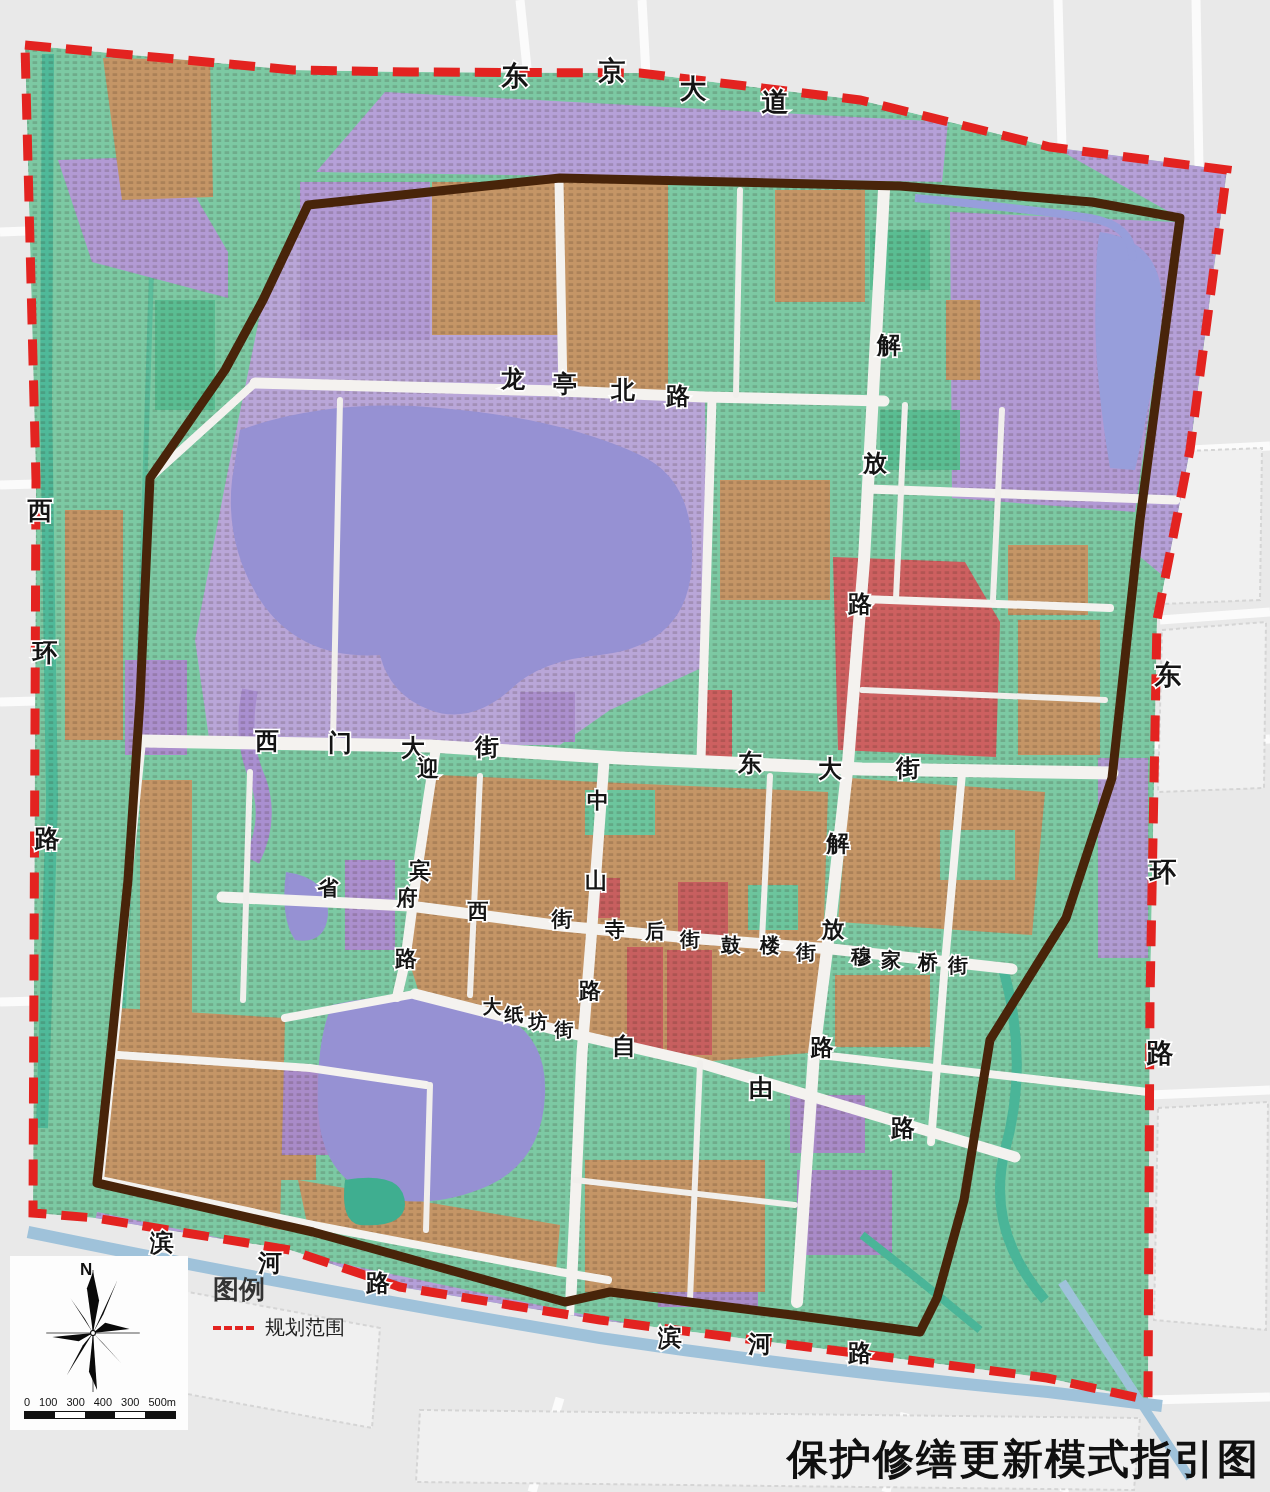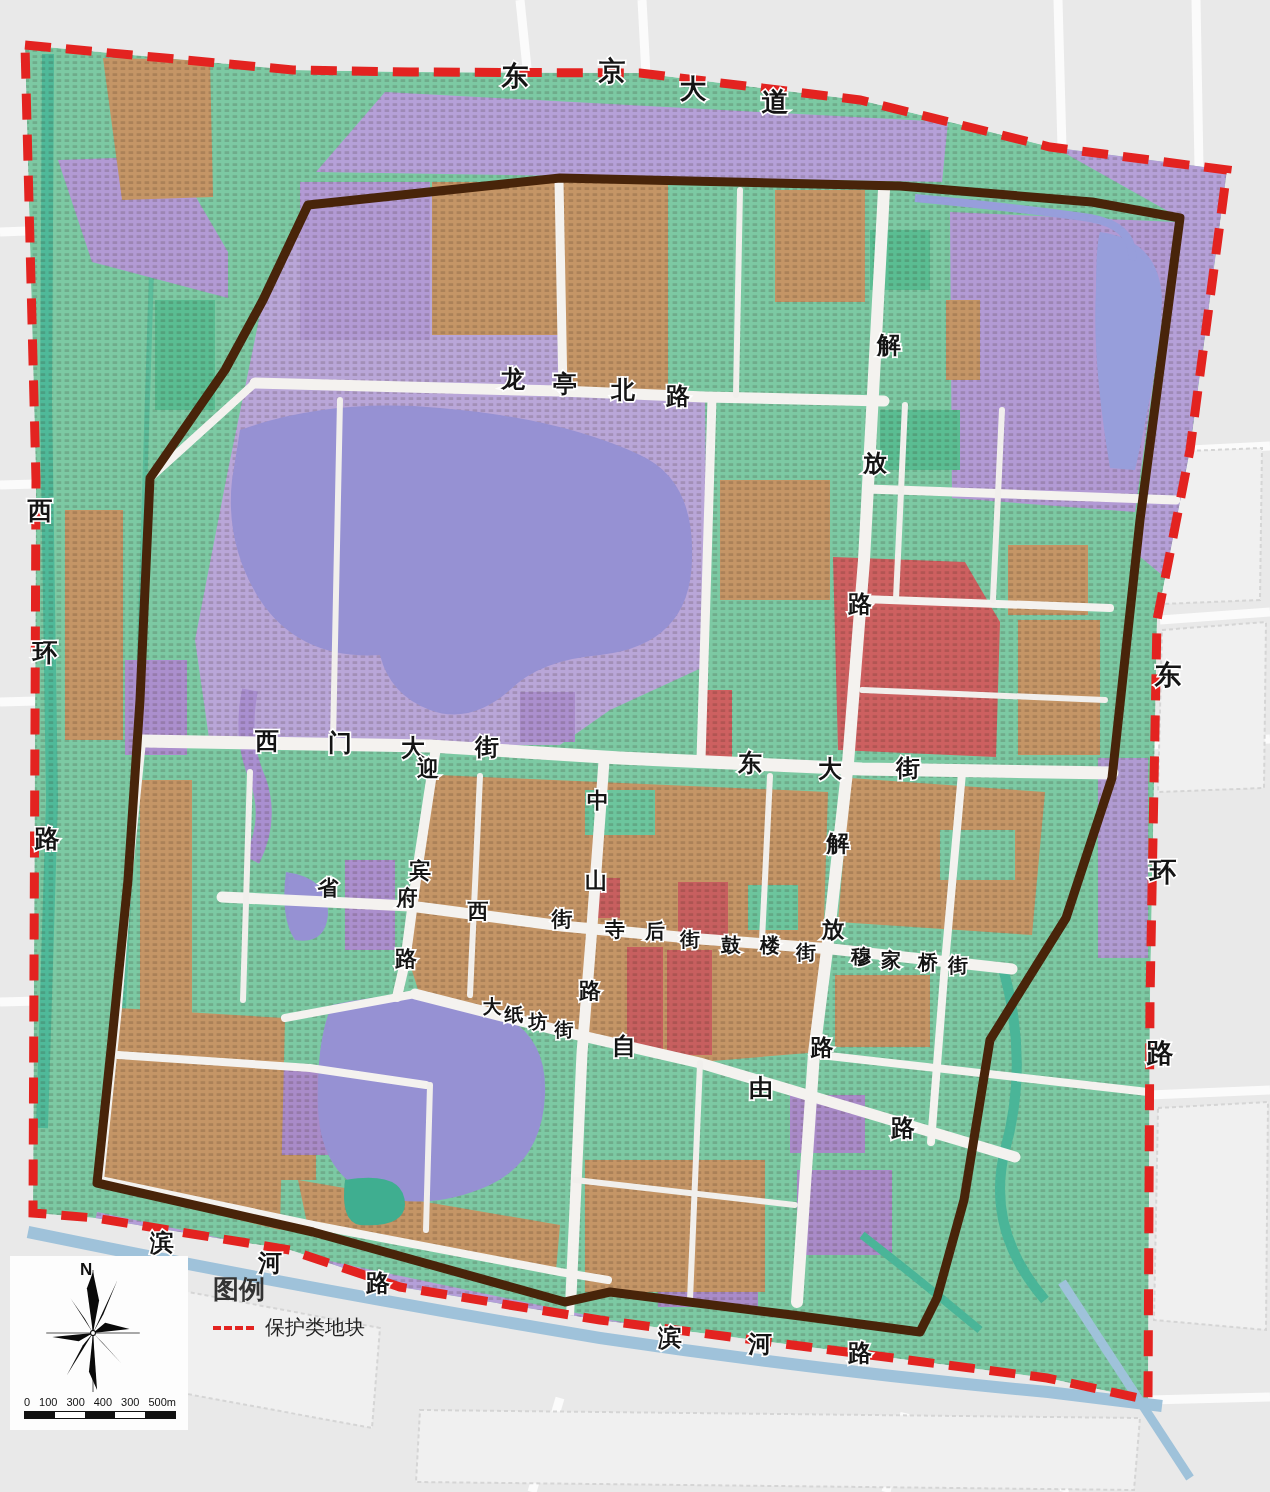--- a/index.html
+++ b/index.html
@@ -296,17 +296,18 @@
         <span class="seg-w"></span>
           <span class="seg-b"></span>
       </div>
     </div>
   </div>
 
   <div id="legend-box">
     <div id="legend-title">图例</div>
     <div class="legend-row">
       <span class="legend-dash"></span>
-      <span class="legend-label">保护类地块</span>
+      <span class="legend-label">规划范围</span>
     </div>
   </div>
 
+  <div id="map-title">保护修缮更新模式指引图</div>
 </div>
 
 </body></html>

